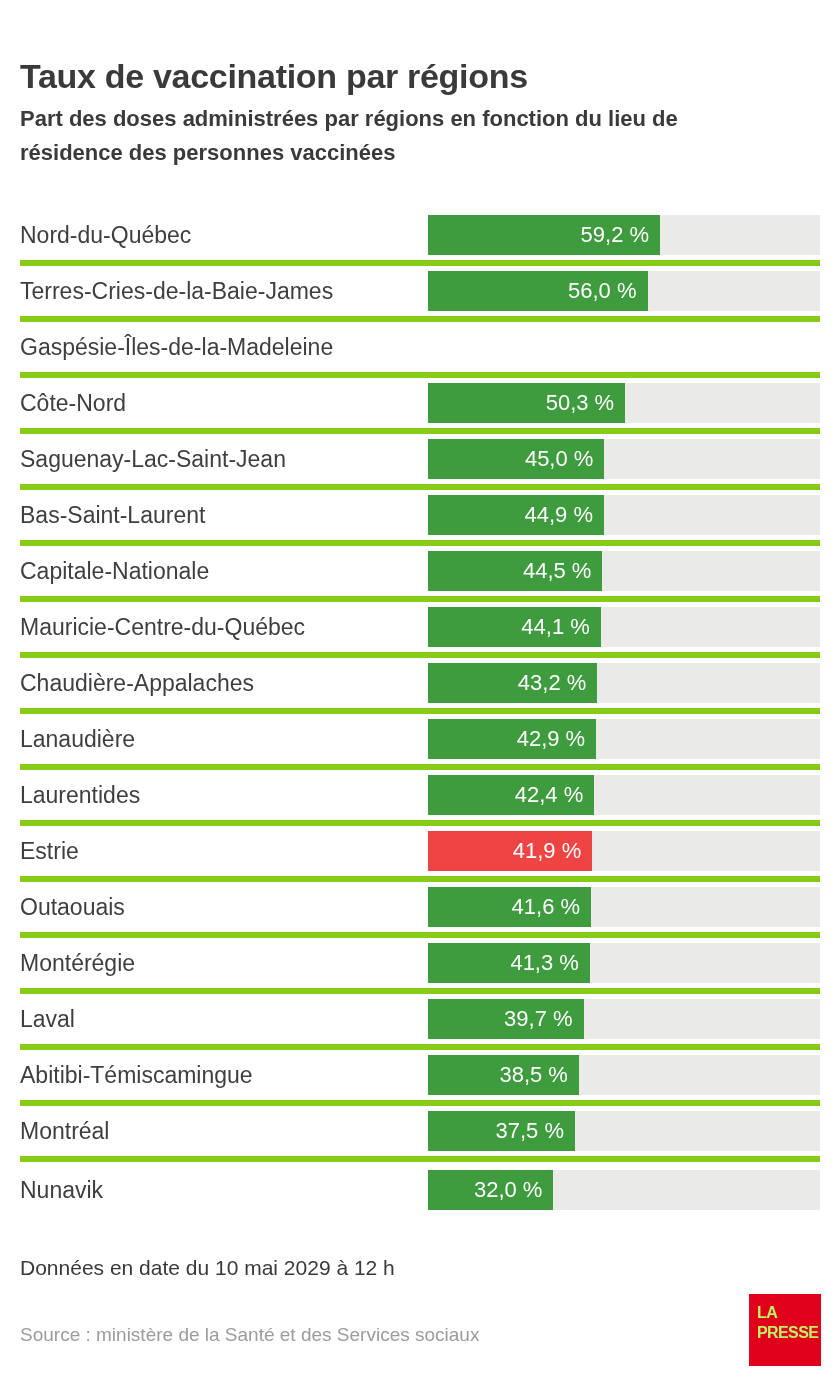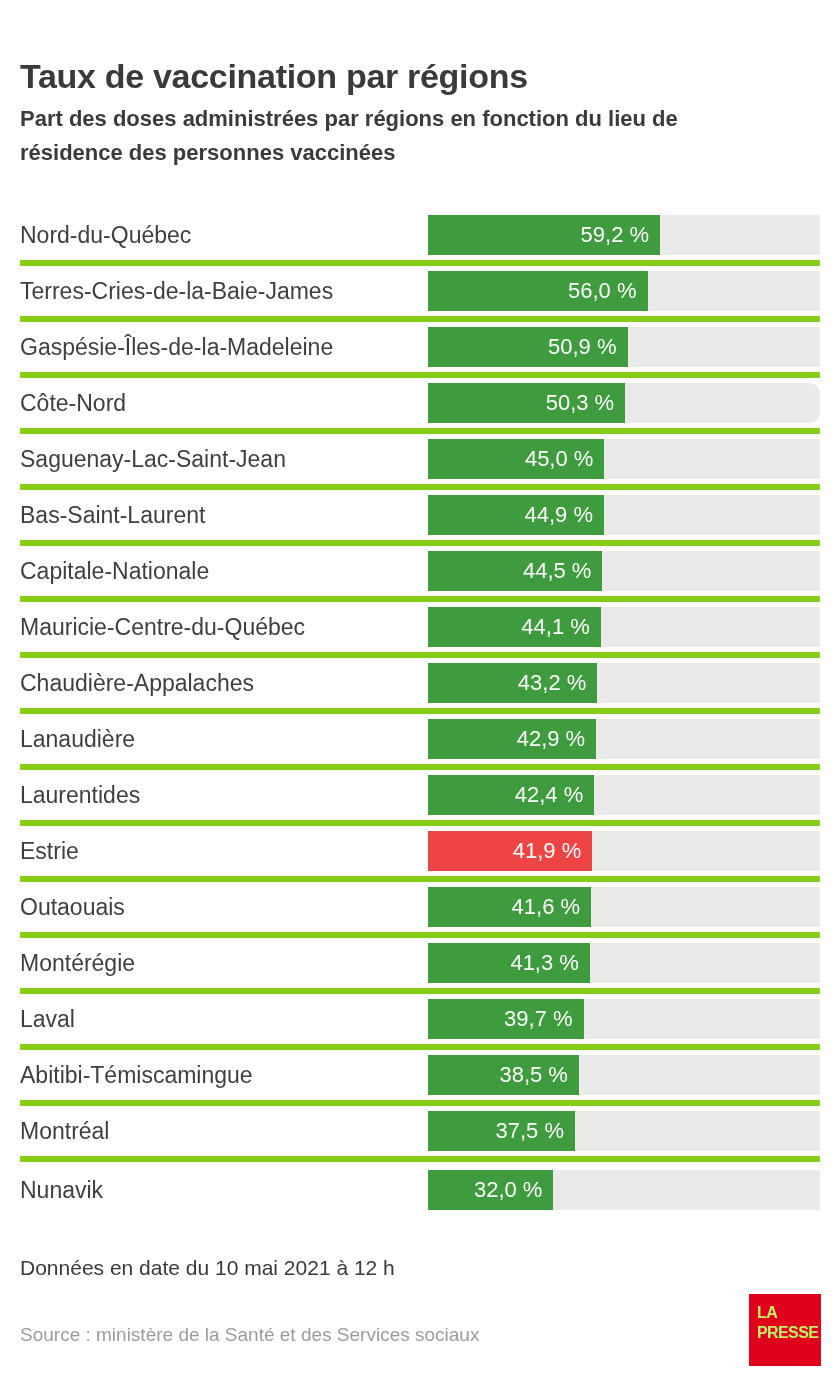--- a/index.html
+++ b/index.html
@@ -101,30 +101,25 @@
     <div class="row-label">Terres-Cries-de-la-Baie-James</div>
     <div class="bar-track" style="background: rgb(234, 234, 232);">
       <div class="bar-fill" style="width: 56%; background: rgb(62, 155, 62);">
         <span class="bar-value" style="color: rgb(255, 255, 255);">56,0 %</span>
       </div>
     </div>
   </div>
 
   <div class="row">
     <div class="row-label">Gaspésie-Îles-de-la-Madeleine</div>
-    <div class="bar-track" style="background: rgb(234, 234, 232);">
-      <div class="bar-fill" style="width: 50.9%; background: rgb(62, 155, 62);">
-        <span class="bar-value" style="color: rgb(255, 255, 255);">50,9 %</span>
-      </div>
-    </div>
   </div>
 
   <div class="row">
     <div class="row-label">Côte-Nord</div>
-    <div class="bar-track" style="background: rgb(234, 234, 232); border-radius: 11px;">
+    <div class="bar-track" style="background: rgb(234, 234, 232);">
       <div class="bar-fill" style="width: 50.3%; background: rgb(62, 155, 62);">
         <span class="bar-value" style="color: rgb(255, 255, 255);">50,3 %</span>
       </div>
     </div>
   </div>
 
   <div class="row">
     <div class="row-label">Saguenay-Lac-Saint-Jean</div>
     <div class="bar-track" style="background: rgb(234, 234, 232);">
       <div class="bar-fill" style="width: 45%; background: rgb(62, 155, 62);">
@@ -244,21 +239,21 @@
   <div class="row">
     <div class="row-label">Nunavik</div>
     <div class="bar-track" style="background: rgb(234, 234, 232);">
       <div class="bar-fill" style="width: 32%; background: rgb(62, 155, 62);">
         <span class="bar-value" style="color: rgb(255, 255, 255);">32,0 %</span>
       </div>
     </div>
   </div>
 </div>
 
-  <div class="data-note">Données en date du 10 mai 2021 à 12 h</div>
+  <div class="data-note">Données en date du 10 mai 2029 à 12 h</div>
 
   <div class="source-note">Source : ministère de la Santé et des Services sociaux</div>
 
   <div class="logo" style="background: rgb(224, 0, 27);">
     <div>LA</div>
     <div>PRESSE</div>
   </div>
 
 </div>
 

